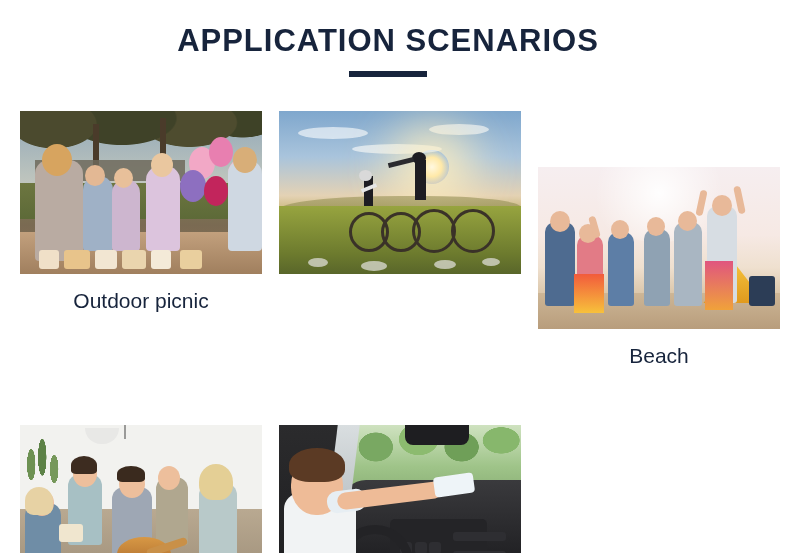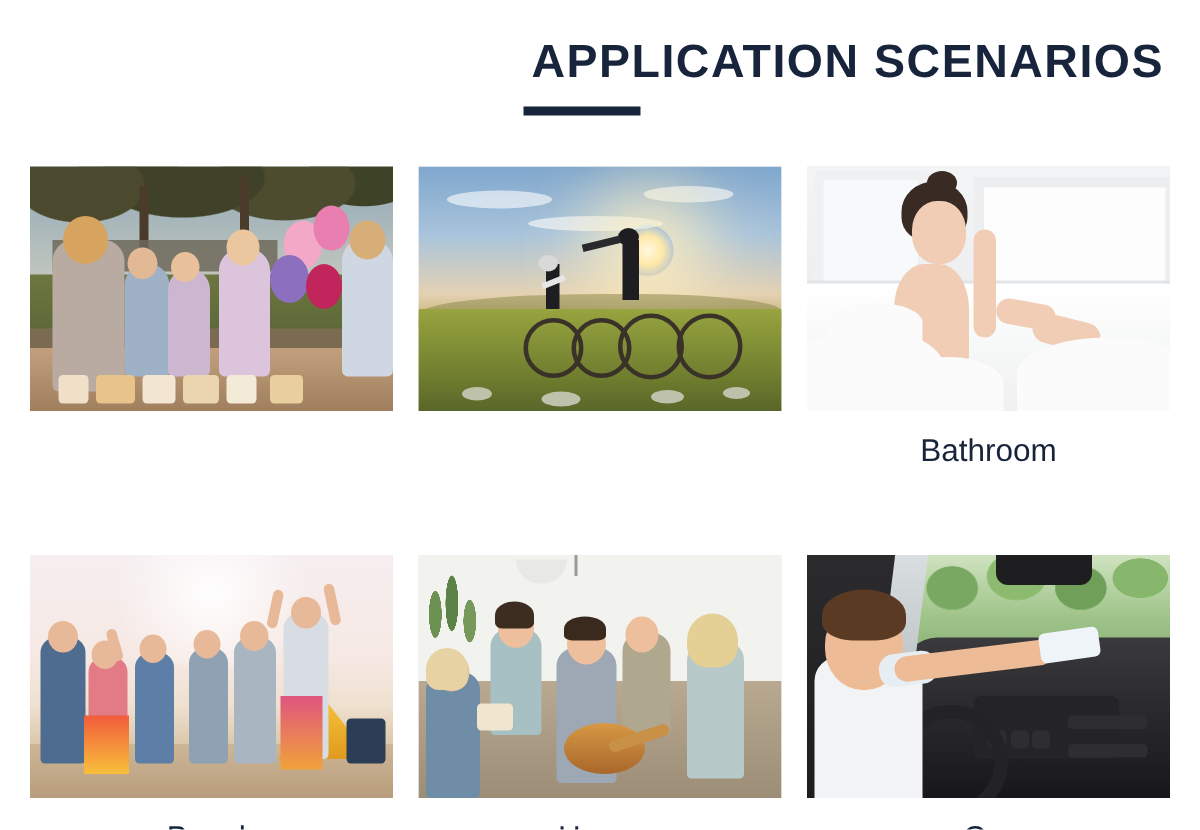--- a/index.html
+++ b/index.html
@@ -21,21 +21,21 @@
     height: 553px;
     background: #ffffff;
   }
 
   
   .header {
     position: absolute;
     left: 0;
     top: 22px;
     width: 776px;
-    text-align: right;
+    text-align: center;
   }
   .page-title {
     font-size: 31px;
     font-weight: bold;
     letter-spacing: 1.0px;
     color: #17243c;
     line-height: 38px;
     white-space: nowrap;
   }
   .title-rule {
@@ -228,20 +228,21 @@
           <div class="sh head" style="left:88%;top:22%;width:24px;height:26px;background:#d8ae78;"></div>
 
           <div class="sh food" style="left:8%;width:20px;background:#f0e0c8;"></div>
           <div class="sh food" style="left:18%;width:26px;background:#e8c48b;"></div>
           <div class="sh food" style="left:31%;width:22px;background:#f2e6d2;"></div>
           <div class="sh food" style="left:42%;width:24px;background:#ead5ae;"></div>
           <div class="sh food" style="left:54%;width:20px;background:#f4ead8;"></div>
           <div class="sh food" style="left:66%;width:22px;background:#e9cf9e;"></div>
         </div>
       </div>
+      <div class="caption">Outdoor picnic</div>
     </div>
 
     <div class="card">
       <div class="thumb">
         <div class="scene riding">
           <div class="sh cloud" style="left:8%;top:10%;width:70px;height:12px;"></div>
           <div class="sh cloud" style="left:30%;top:20%;width:90px;height:10px;"></div>
           <div class="sh cloud" style="left:62%;top:8%;width:60px;height:11px;"></div>
           <div class="sh sun"></div>
           <div class="sh hill"></div>
@@ -259,43 +260,20 @@
           <div class="sh wheel" style="left:55%;top:60%;width:38px;height:38px;"></div>
           <div class="sh wheel" style="left:71%;top:60%;width:38px;height:38px;"></div>
           <div class="sh rock" style="left:12%;bottom:4%;width:20px;height:9px;"></div>
           <div class="sh rock" style="left:34%;bottom:2%;width:26px;height:10px;"></div>
           <div class="sh rock" style="left:64%;bottom:3%;width:22px;height:9px;"></div>
           <div class="sh rock" style="left:84%;bottom:5%;width:18px;height:8px;"></div>
         </div>
       </div>
     </div>
 
-    <div class="card">
-      <div class="thumb">
-        <div class="scene bath">
-          <div class="sh win2"></div>
-          <div class="sh win"></div>
-          <div class="sh tub"></div>
-
-          <div class="sh hair" style="left:26%;top:6%;width:44px;height:40px;"></div>
-          <div class="sh hair" style="left:33%;top:2%;width:20px;height:16px;border-radius:50%;"></div>
-          <div class="sh skin" style="left:29%;top:14%;width:36px;height:42px;border-radius:46%;"></div>
-          <div class="sh skin" style="left:24%;top:40%;width:50px;height:46%;border-radius:40% 40% 20% 20%;"></div>
-          <div class="sh skin" style="left:46%;top:26%;width:15px;height:44%;border-radius:8px;"></div>
-          <div class="sh skin" style="left:52%;top:55%;width:40px;height:17px;border-radius:9px;transform:rotate(10deg);"></div>
-          <div class="sh skin" style="left:62%;top:62%;width:46px;height:20px;border-radius:10px;transform:rotate(14deg);"></div>
-
-          <div class="sh foam" style="left:-4%;width:42%;height:34%;"></div>
-          <div class="sh foam" style="left:24%;width:30%;height:22%;"></div>
-          <div class="sh foam" style="left:58%;width:50%;height:30%;"></div>
-          <div class="sh foam" style="left:6%;bottom:auto;top:56%;width:26%;height:16%;"></div>
-        </div>
-      </div>
-      <div class="caption">Bathroom</div>
-    </div>
 
     <div class="card row2">
       <div class="thumb">
         <div class="scene beach">
           <div class="sh glow"></div>
           <div class="sh sand"></div>
           <div class="sh tent"></div>
           <div class="sh bag"></div>
 
           <div class="sh person" style="left:3%;top:34%;width:30px;height:52%;background:#4e6b90;"></div>

